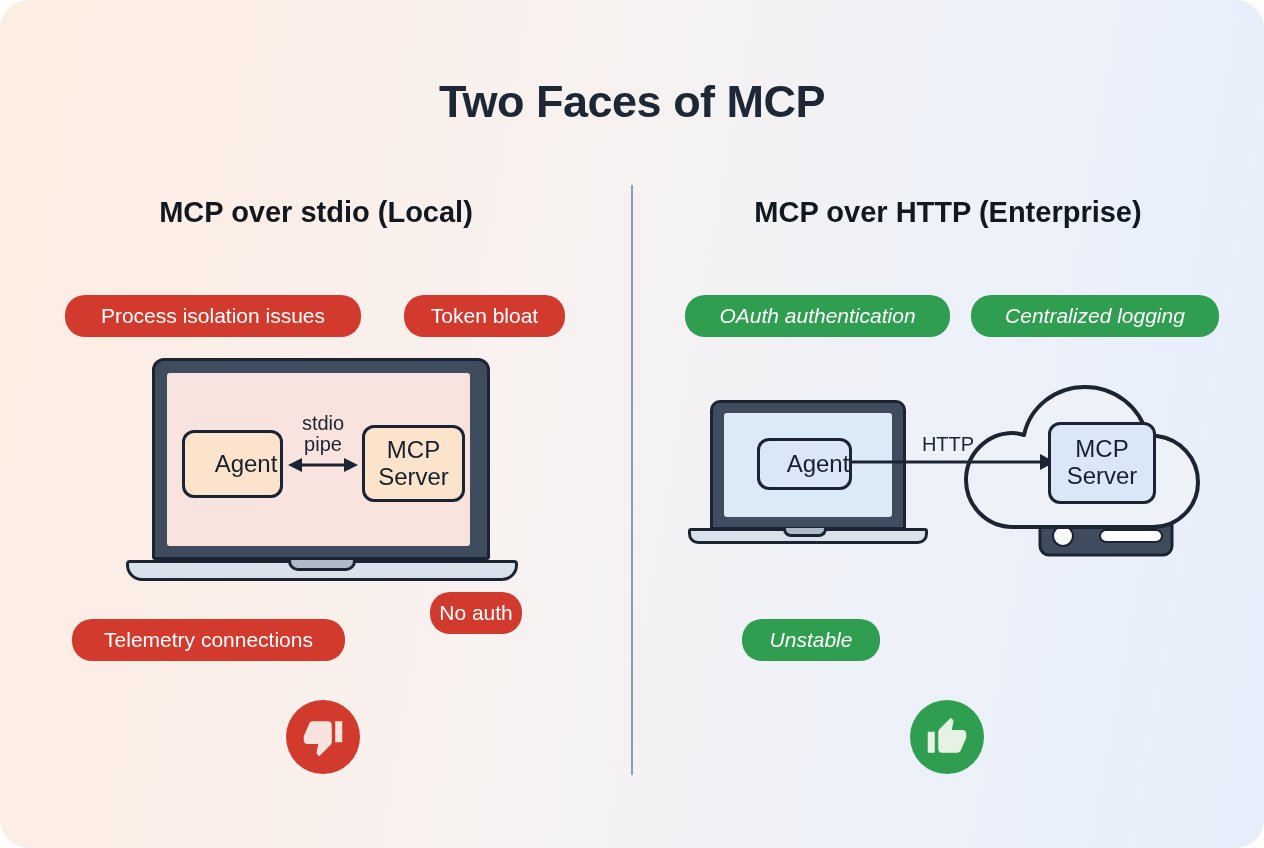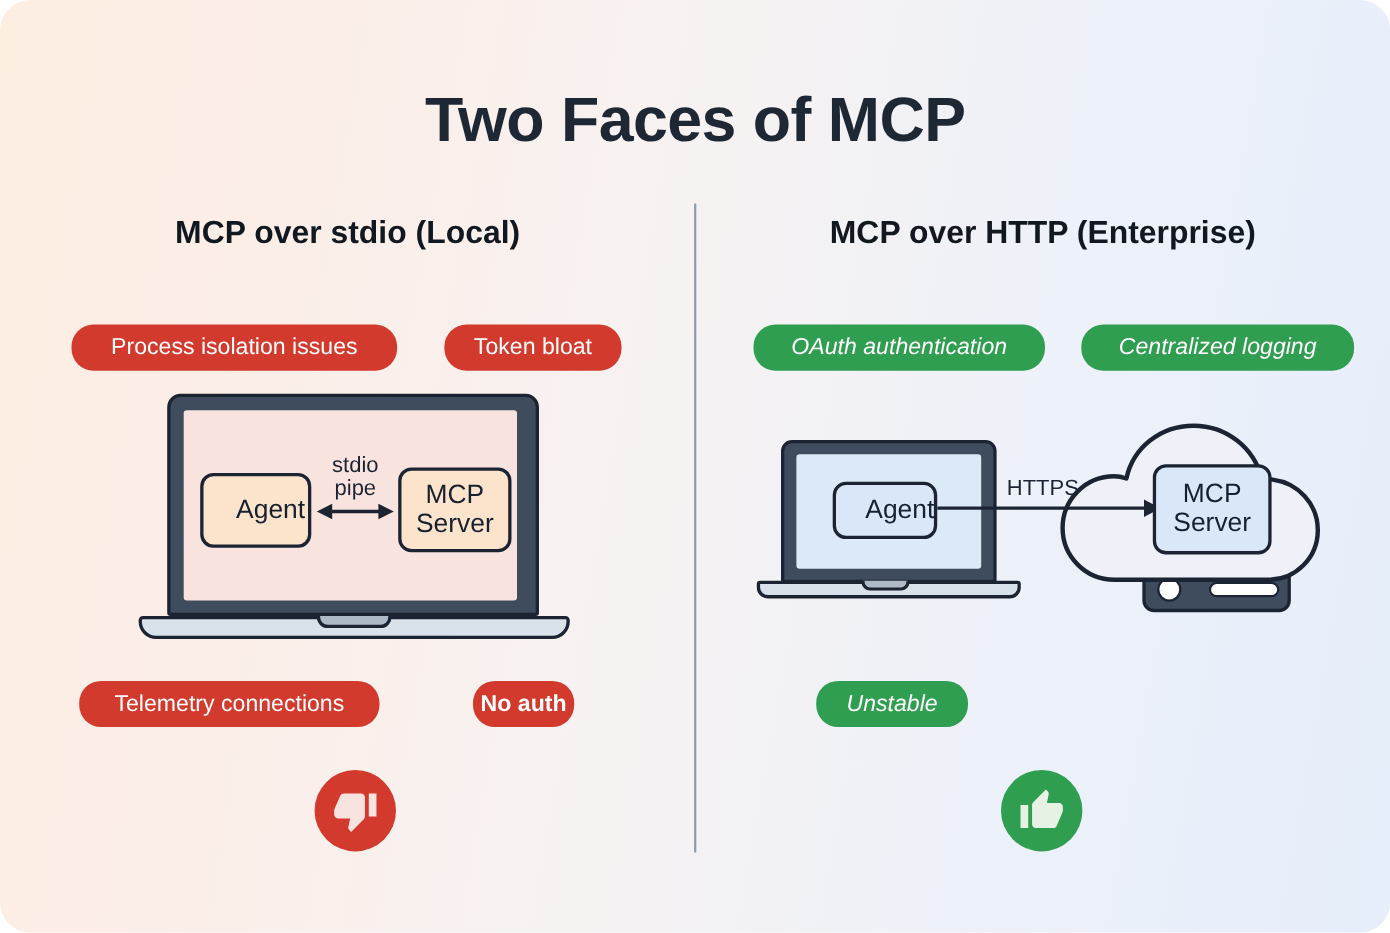--- a/index.html
+++ b/index.html
@@ -7,21 +7,21 @@
     --laptop-frame:#3e4c5e; --outline:#1c2433; --left-screen:#f9e3de; --left-box:#fbe4cb;
     --right-screen:#dce9f7; --right-box:#d9e7f8; --laptop-base:#d9e2ea;
     --cloud-fill:#eef2f8; --divider:#8e9bab; --bg-left:#fdeee2; --bg-right:#e6eefb;
   }
   *{margin:0;padding:0;box-sizing:border-box;}
   body{font-family:"Liberation Sans",sans-serif;background:#ffffff;}
   .stage{position:relative;width:1264px;height:848px;overflow:hidden;background:#ffffff;}
   .card{position:absolute;inset:0;border-radius:28px;
     background:linear-gradient(100deg,var(--bg-left) 0%,#fbeee8 22%,#f7f2f1 45%,#edf1f9 72%,var(--bg-right) 100%);}
   .title{position:absolute;left:0;right:0;top:76px;text-align:center;
-    font-size:57px;font-weight:700;color:var(--title-text);letter-spacing:-.5px;}
+    font-size:45px;font-weight:700;color:var(--title-text);letter-spacing:-.5px;}
   .divider{position:absolute;left:631px;top:185px;width:2px;height:590px;background:var(--divider);}
   .col{position:absolute;top:0;width:632px;height:848px;}
   .col.left{left:0;} .col.right{left:632px;}
   .heading{position:absolute;left:0;width:632px;top:196px;text-align:center;
     font-size:29px;font-weight:700;color:#12181f;}
   .badge{position:absolute;height:42px;border-radius:20px;display:flex;align-items:center;
     justify-content:center;font-size:21px;color:var(--badge-text);white-space:nowrap;}
   .badge.bad{background:var(--bad);} .badge.good{background:var(--good);font-style:italic;}
   
   .lap-screen{position:absolute;background:var(--laptop-frame);border:3px solid var(--outline);
@@ -62,50 +62,50 @@
     <div class="node" style="left:362px;top:425px;width:103px;height:77px;background:var(--left-box);padding:0 4px;">MCP Server</div>
 
     <div class="conn-label" style="left:288px;top:413px;width:70px;">stdio pipe</div>
     <svg class="arrow" style="left:284px;top:454px;" width="78" height="22">
       <line x1="14" y1="11" x2="64" y2="11" stroke="#1c2433" stroke-width="3"></line>
       <polygon points="4,11 18,4 18,18" fill="#1c2433"></polygon>
       <polygon points="74,11 60,4 60,18" fill="#1c2433"></polygon>
     </svg>
 
     <div class="badge bad" style="left:72px;top:619px;width:273px;">Telemetry connections</div>
-    <div class="badge bad" style="left:430px;top:619px;width:92px;font-weight:bold;">No auth</div>
+    <div class="badge bad" style="left:430px;top:592px;width:92px;">No auth</div>
 
     <div class="thumb bad" style="left:286px;top:700px;">
       <svg width="42" height="42" viewBox="0 0 24 24">
         <path fill="#f8e3de" d="M15 3H6c-.83 0-1.54.5-1.84 1.22l-3.02 7.05c-.09.23-.14.47-.14.73v2c0 1.1.9 2 2 2h6.31l-.95 4.57-.03.32c0 .41.17.79.44 1.06L9.83 23l6.59-6.59c.36-.36.58-.86.58-1.41V5c0-1.1-.9-2-2-2zm4 0v12h4V3h-4z"></path>
       </svg>
     </div>
   </div>
 
   <div class="col right">
     <div class="heading">MCP over HTTP (Enterprise)</div>
 
     <div class="badge good" style="left:53px;top:295px;width:265px;">OAuth authentication</div>
-    <div class="badge good" style="left:351px;top:295px;width:248px;">Centralized logging</div>
+    <div class="badge good" style="left:339px;top:295px;width:248px;">Centralized logging</div>
 
     <div class="lap-screen" style="left:78px;top:400px;width:196px;height:130px;border-radius:10px 10px 3px 3px;"></div>
     <div class="lap-inner" style="left:92px;top:413px;width:168px;height:104px;background:var(--right-screen);"></div>
     <div class="lap-base" style="left:56px;top:528px;width:240px;height:16px;border-radius:3px 3px 10px 10px;"></div>
     <div class="lap-notch" style="left:151px;top:528px;width:44px;height:9px;border-radius:0 0 8px 8px;"></div>
 
     <svg style="position:absolute;left:318px;top:375px;" width="264" height="190" viewBox="0 0 264 190">
       <rect x="90" y="132" width="132" height="48" rx="9" fill="#3e4c5e" stroke="#1c2433" stroke-width="3"></rect>
       <circle cx="113" cy="161" r="10" fill="#ffffff" stroke="#1c2433" stroke-width="2"></circle>
       <rect x="150" y="155" width="62" height="12" rx="6" fill="#ffffff" stroke="#1c2433" stroke-width="2"></rect>
       <path d="M197 60 C190 32 165 12 135 12 C105 12 80 32 74 60 C71 59 67 58 63 58 C37 58 16 79 16 105 C16 131 37 152 63 152 L203 152 C228 152 248 132 248 107 C248 83 230 64 207 61 Z" fill="#eef2f8" stroke="#1c2433" stroke-width="4" stroke-linejoin="round"></path>
     </svg>
 
     <div class="node" style="left:125px;top:438px;width:95px;height:52px;background:var(--right-box);">Agent</div>
 
-    <div class="conn-label" style="left:266px;top:434px;width:100px;">HTTPS</div>
+    <div class="conn-label" style="left:266px;top:434px;width:100px;">HTTP</div>
     <svg class="arrow" style="left:220px;top:451px;" width="205" height="22">
       <line x1="0" y1="11" x2="190" y2="11" stroke="#1c2433" stroke-width="3"></line>
       <polygon points="203,11 188,3 188,19" fill="#1c2433"></polygon>
     </svg>
 
     <div class="node" style="left:416px;top:422px;width:108px;height:82px;background:var(--right-box);padding:0 4px;">MCP Server</div>
 
     <div class="badge good" style="left:110px;top:619px;width:138px;">Unstable</div>
 
     <div class="thumb good" style="left:278px;top:700px;">

